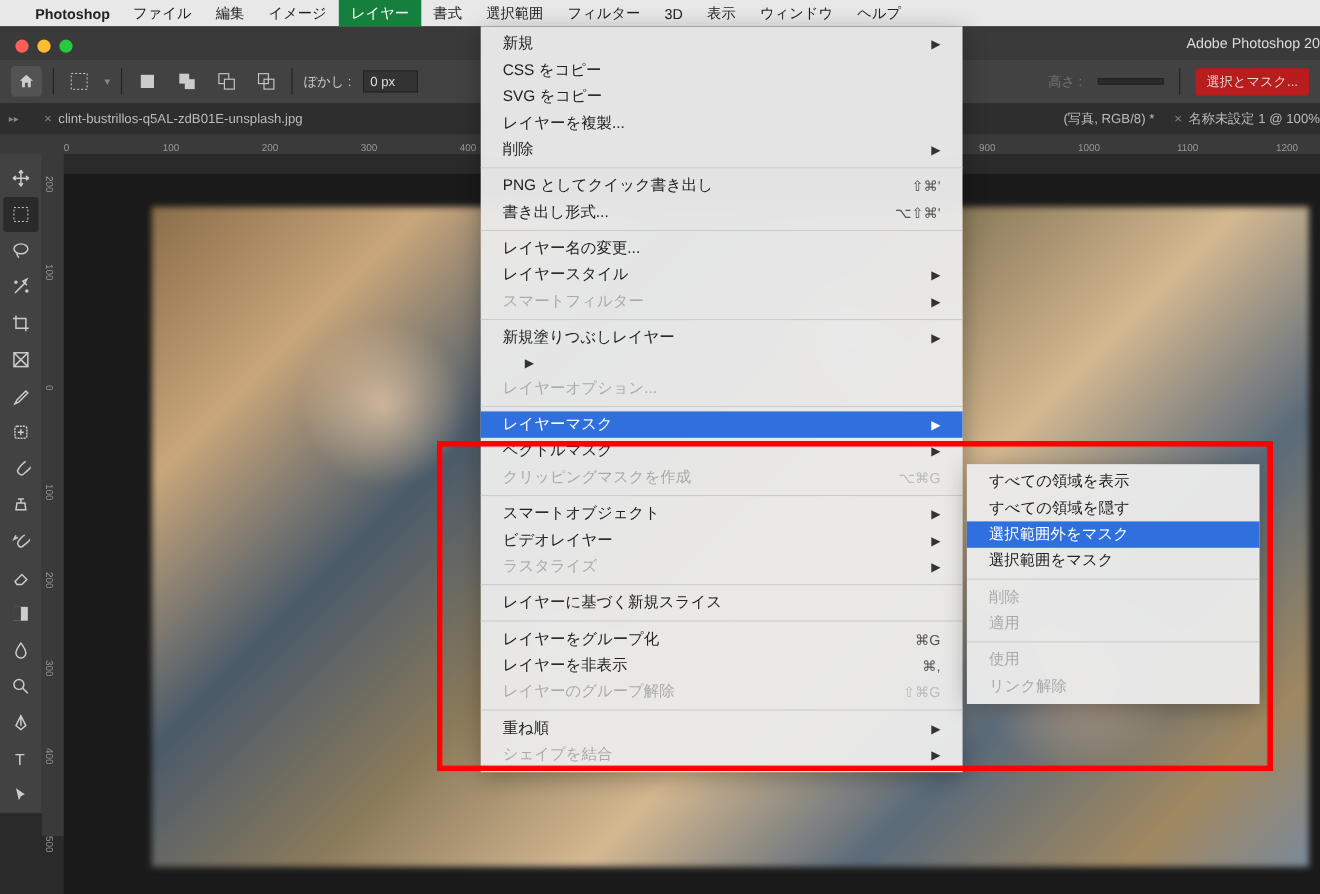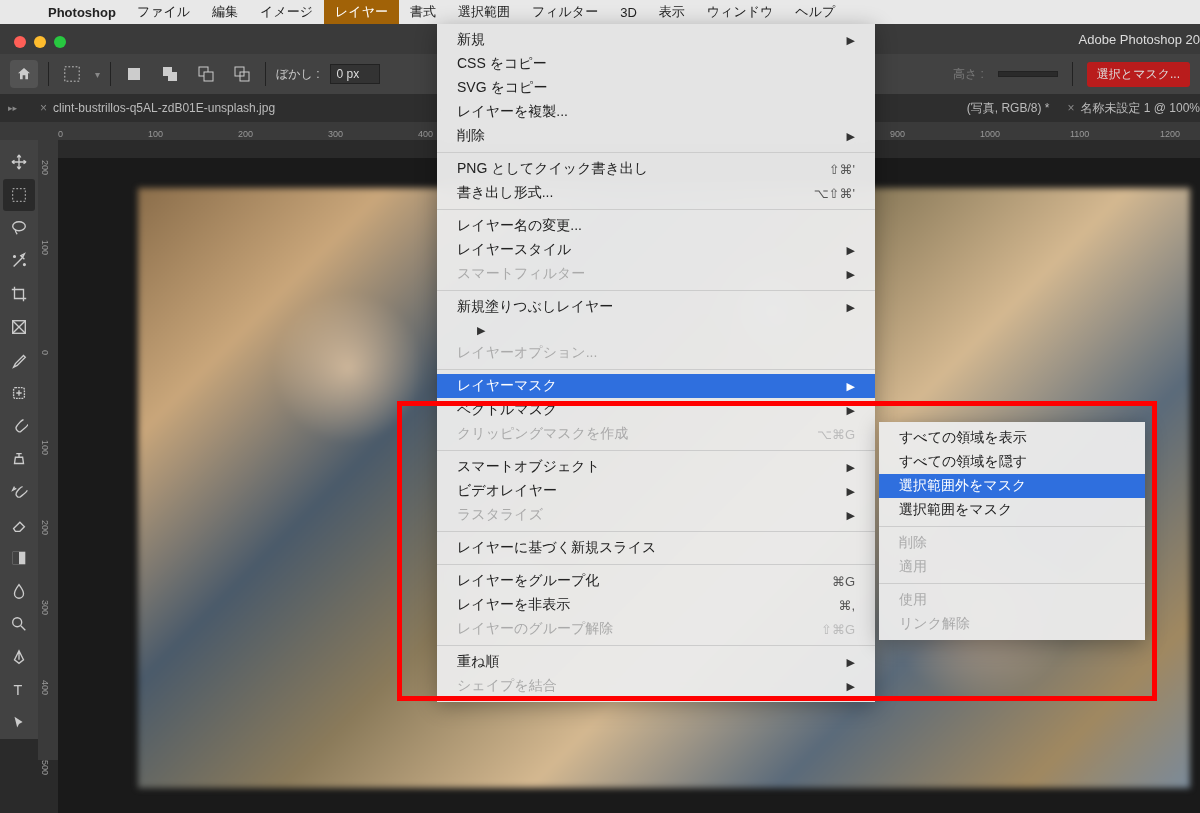--- a/index.html
+++ b/index.html
@@ -1,23 +1,23 @@
 <!DOCTYPE html>
 <html><head>
 <meta charset="utf-8">
 <style>
 * { margin: 0; padding: 0; box-sizing: border-box; font-family: -apple-system, "Hiragino Sans", sans-serif; }
 body { background: #2a2a2a; width: 1200px; height: 813px; overflow: hidden; position: relative; }
 
 
-.menubar { height: 24px; background: #e8e8e8; display: flex; align-items: center; padding: 0 28px; font-size: 13px; color: #222; gap: 0; }
+.menubar { height: 24px; background: #e8e8e8; display: flex; align-items: center; padding: 0 12px; font-size: 13px; color: #222; gap: 0; }
 .menubar .apple { font-size: 15px; margin-right: 10px; }
 .menubar .app-name { font-weight: 700; padding: 0 10px; }
 .menubar .menu-item { padding: 3px 11px; cursor: default; }
-.menubar .menu-item.selected { background: #a16207; color: #fff; }
+.menubar .menu-item.selected { background: #15803d; color: #fff; }
 
 
 .traffic { position: absolute; top: 36px; left: 14px; display: flex; gap: 8px; }
 .traffic .dot { width: 12px; height: 12px; border-radius: 50%; }
 .traffic .red { background: #ff5f57; }
 .traffic .yellow { background: #febc2e; }
 .traffic .green { background: #28c840; }
 
 
 .titlebar { height: 30px; background: #3a3a3a; display: flex; align-items: center; justify-content: flex-end; padding-right: 0; color: #ddd; font-size: 13px; }

